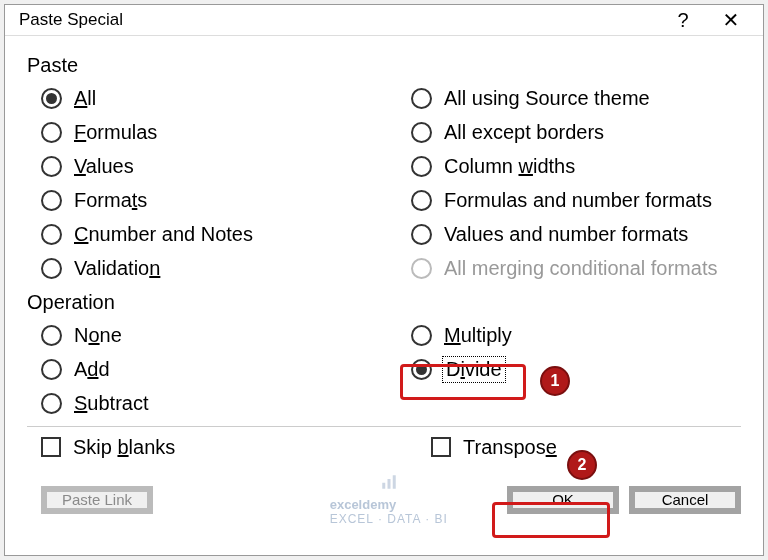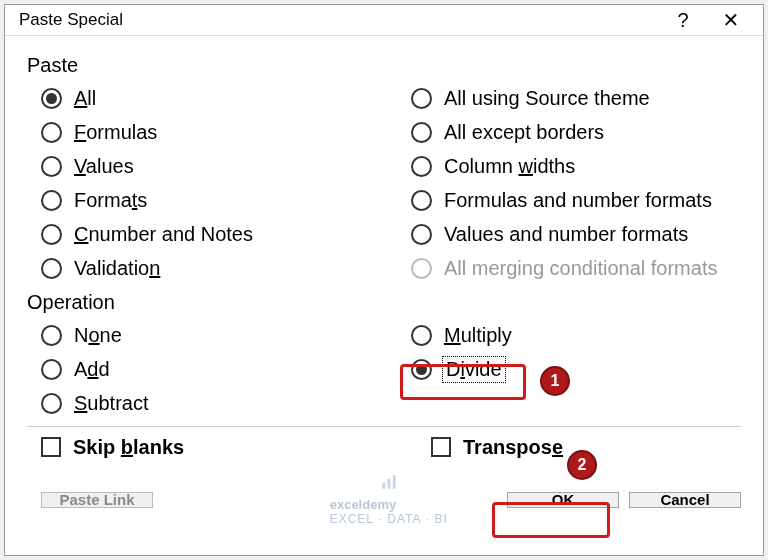--- a/index.html
+++ b/index.html
@@ -78,41 +78,39 @@
   .radio-label .u { text-decoration: underline; }
   .radio-label.disabled { color: #999; }
   .sep {
     height: 1px;
     background: #ccc;
     margin: 6px 0 2px 0;
   }
   .check-row {
     display: flex; align-items: center; height: 36px;
     padding-left: 14px;
-    font-weight: bold;
   }
   .checkbox {
     width: 20px; height: 20px;
     border: 2px solid #333;
     margin-right: 12px; flex: none;
   }
   .bottom-row {
     display: flex; align-items: center;
     padding: 8px 0 10px 14px;
     gap: 10px;
   }
   .btn {
-    height: 16px;
+    height: 28px;
     min-width: 112px;
-    border: 1px solid #a3a3a3;
+    border: 6px solid #a3a3a3;
     background: #f0f0f0;
     display: inline-flex; align-items: center; justify-content: center;
     font-size: 15px;
     cursor: pointer;
-    font-weight: bold;
   }
   .btn.disabled { color: #8a8a8a; border-color: #bbb; cursor: default; }
   .spacer { flex: 1; }
   .watermark {
     display: flex; align-items: center; gap: 6px;
     color: #b8c6d8; font-size: 13px;
     font-weight: 600;
     flex-direction: column;
   }
   .watermark svg { opacity: .7; }

